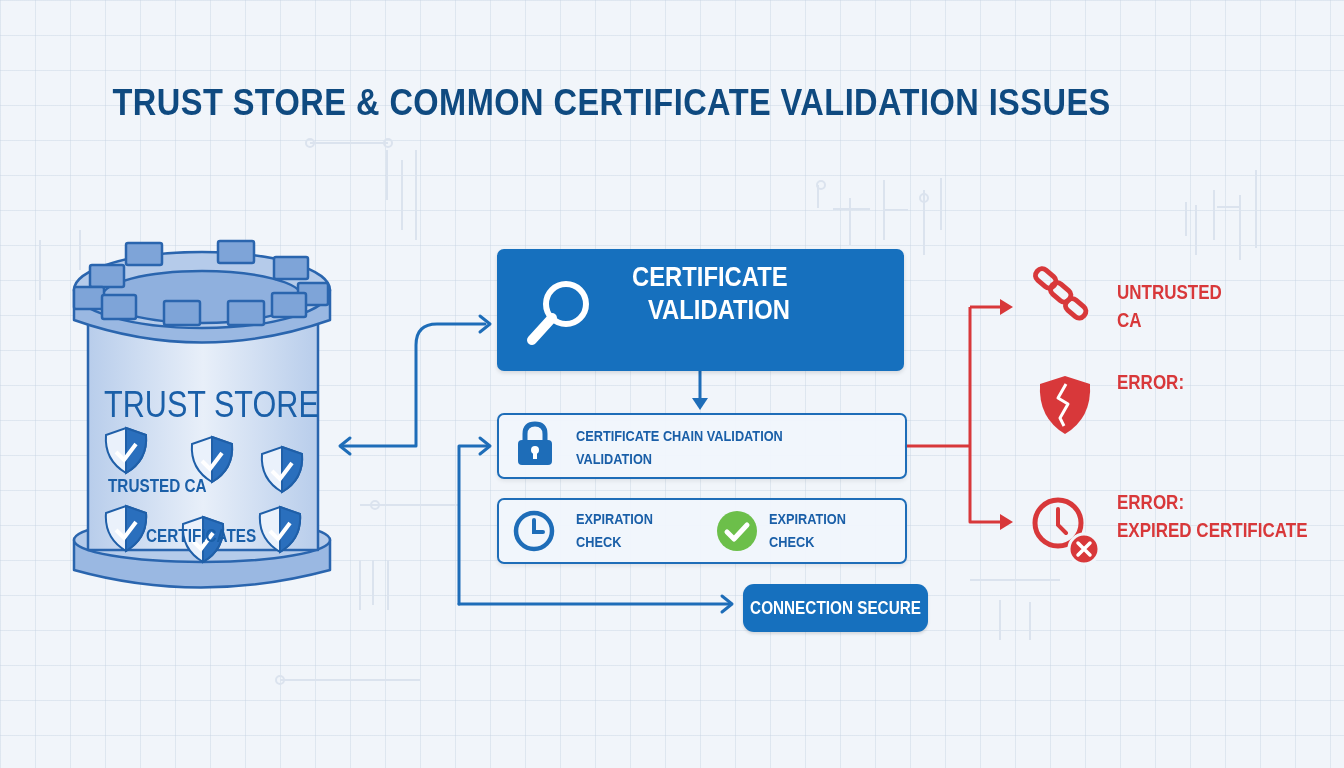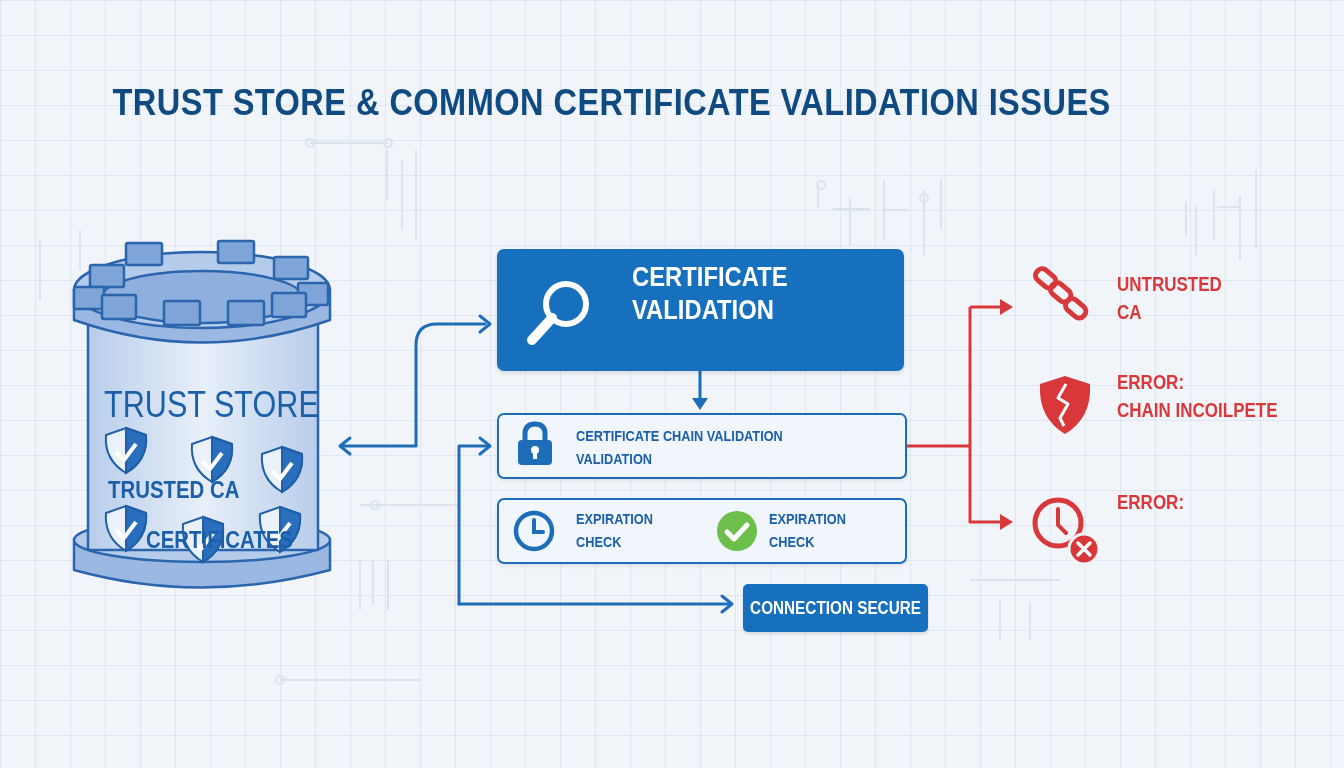--- a/index.html
+++ b/index.html
@@ -19,37 +19,37 @@
     font-size:37px; color:#0f4a80; letter-spacing:0.5px;
     transform:scaleX(0.88); transform-origin:0 0;
   }
   .condensed { display:inline-block; transform:scaleX(0.85); transform-origin:0 50%; white-space:nowrap; }
   .process-box {
     left:497px; top:249px; width:407px; height:122px;
     background:#1670be; border-radius:7px;
     box-shadow:0 2px 4px rgba(0,0,0,0.12);
   }
   .process-text {
-    left:632px; top:260px; color:#fff; font-weight:700; font-size:28px; line-height:33px;
+    left:632px; top:260px; color:#fff; font-weight:700; font-size:28px; line-height:33px;text-align:right;
   }
   .panel {
     background:rgba(240,245,252,0.95); border:2px solid #1e6db8; border-radius:7px;
     box-shadow:0 2px 4px rgba(0,0,0,0.08);
   }
   .chain-box { left:497px; top:413px; width:406px; height:62px; }
   .expire-box { left:497px; top:498px; width:406px; height:62px; }
   .blue-label { color:#1a5fa8; font-weight:700; font-size:15px; line-height:23px; }
   .secure-btn {
-    left:743px; top:584px; width:185px; height:48px; background:#1670be; border-radius:5px;
+    left:743px; top:584px; width:185px; height:48px; background:#1670be; border-radius:11px;
     color:#fff; font-weight:700; font-size:18px; display:flex; align-items:center; justify-content:center;
     box-shadow:0 2px 3px rgba(0,0,0,0.12);
   }
   .red-label { color:#d8383a; font-weight:700; font-size:20px; line-height:28px; }
   .store-title { left:104px; top:384px; color:#1a5fa8; font-weight:400; font-size:36px; }
-  .store-sub { color:#1a5fa8; font-weight:700; font-size:24px; }
+  .store-sub { color:#1a5fa8; font-weight:700; font-size:18px; }
 </style>
 </head>
 <body>
 
 <svg class="abs" style="left:0;top:0" width="1344" height="768">
   <g stroke="#dbe3ee" stroke-width="2" fill="none">
     <line x1="310" y1="143" x2="388" y2="143"></line>
       <circle cx="310" cy="143" r="4"></circle>
       <circle cx="388" cy="143" r="4"></circle>
     <line x1="387" y1="150" x2="387" y2="200"></line>
@@ -223,33 +223,33 @@
     <span class="condensed" style="transform-origin:50% 50%">CONNECTION SECURE</span>
   </div>
 
 <svg class="abs" style="left:1032px;top:266px" width="62" height="62" viewBox="0 0 62 62">
   <g stroke="#d8383a" stroke-width="5" fill="none">
     <rect x="3" y="6" width="22" height="13" rx="6" transform="rotate(40 14 12)"></rect>
     <rect x="18" y="20" width="22" height="13" rx="6" transform="rotate(40 29 26)"></rect>
     <rect x="33" y="36" width="22" height="13" rx="6" transform="rotate(40 44 42)"></rect>
   </g>
 </svg>
-<div class="abs red-label" style="left:1117px;top:270px">
+<div class="abs red-label" style="left:1117px;top:278px">
   <div><span class="condensed">UNTRUSTED</span></div>
   <div><span class="condensed">CA</span></div>
 </div>
 <svg class="abs" style="left:1036px;top:374px" width="58" height="62" viewBox="0 0 58 62">
   <path d="M29 2 L54 10 Q56 44 29 60 Q2 44 4 10 Z" fill="#d8383a"></path>
   <path d="M30 10 L22 24 L32 30 L24 44 L28 52" stroke="#fff" stroke-width="3" fill="none" stroke-linejoin="round"></path>
 </svg>
 <div class="abs red-label" style="left:1117px;top:368px">
   <div><span class="condensed">ERROR:</span></div>
-  <div><span class="condensed">CHAIN INCOILPETE</span></div>
 </div>
 <svg class="abs" style="left:1030px;top:495px" width="76" height="76" viewBox="0 0 76 76">
   <circle cx="28" cy="28" r="23" stroke="#d8383a" stroke-width="5" fill="none"></circle>
   <path d="M28 14 L28 30 L36 38" stroke="#d8383a" stroke-width="4" fill="none" stroke-linecap="round"></path>
   <circle cx="54" cy="54" r="15" fill="#d8383a" stroke="#f1f5fa" stroke-width="3"></circle>
   <path d="M48 48 L60 60 M60 48 L48 60" stroke="#fff" stroke-width="3.5" stroke-linecap="round"></path>
 </svg>
 <div class="abs red-label" style="left:1117px;top:488px">
   <div><span class="condensed">ERROR:</span></div>
+  <div><span class="condensed">EXPIRED CERTIFICATE</span></div>
 </div>
 
 </body></html>

